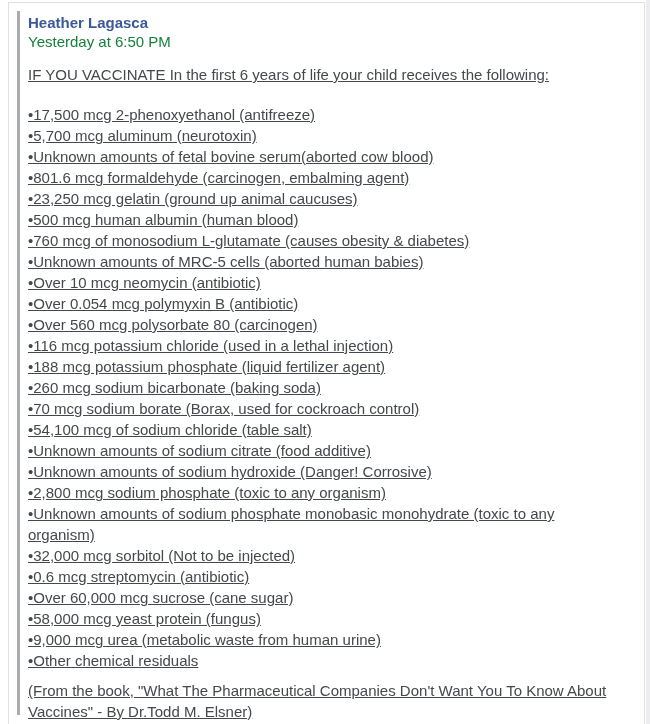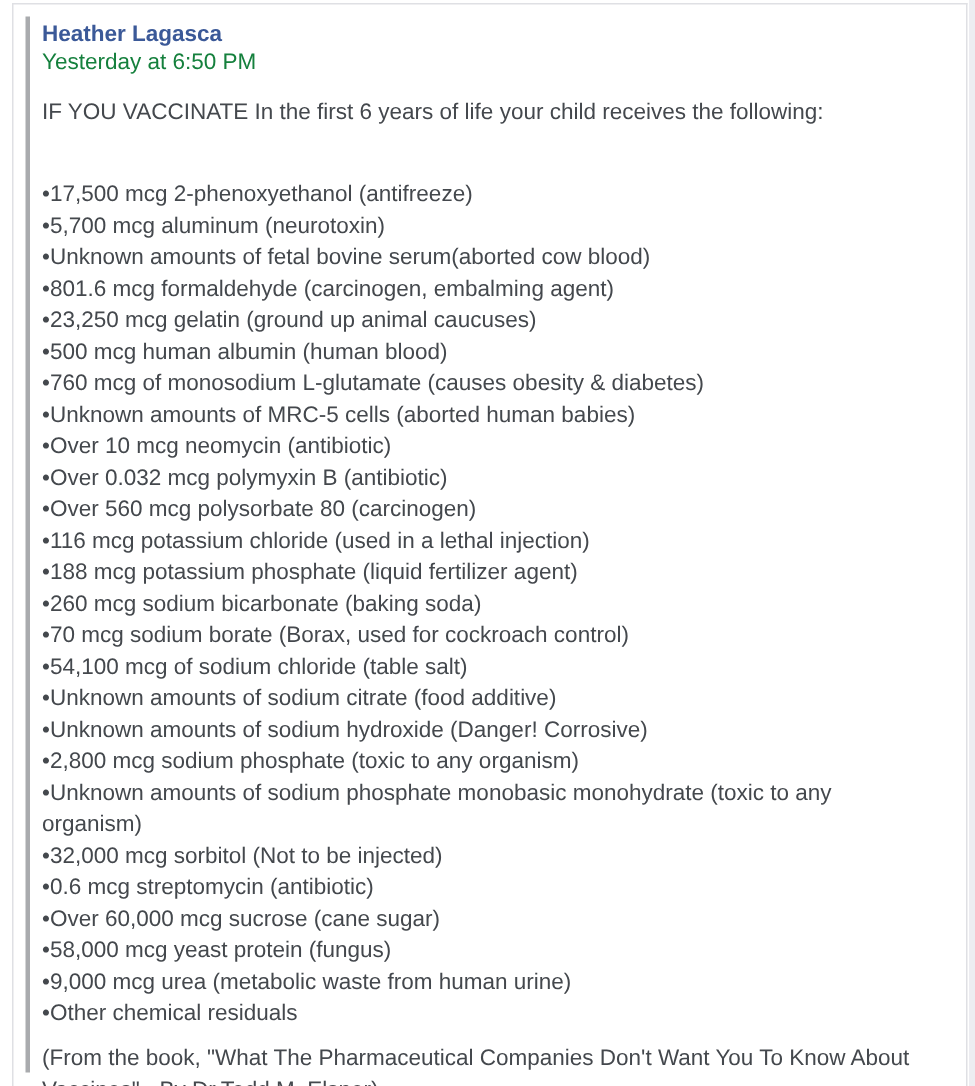--- a/index.html
+++ b/index.html
@@ -53,27 +53,28 @@
     cursor: pointer;
   }
   .timestamp {
     line-height: 19px;
     color: #15803d;
   }
   .intro {
     margin-top: 13px;
   }
   .ingredient-list {
-    margin-top: 34px;
+    margin-top: 19px;
   }
   .citation {
     margin-top: 9px;
   }
   .line {
     line-height: 21px;
+    text-decoration: underline;
   }
 </style>
 </head>
 <body>
 
 <div class="page">
   <div class="post-box">
     <div class="quote-bar"></div>
     <div class="content">
       <a class="author">Heather Lagasca</a>
@@ -82,21 +83,21 @@
       <div class="ingredient-list">
           <div class="line">•17,500 mcg 2-phenoxyethanol (antifreeze)</div>
           <div class="line">•5,700 mcg aluminum (neurotoxin)</div>
           <div class="line">•Unknown amounts of fetal bovine serum(aborted cow blood)</div>
           <div class="line">•801.6 mcg formaldehyde (carcinogen, embalming agent)</div>
           <div class="line">•23,250 mcg gelatin (ground up animal caucuses)</div>
           <div class="line">•500 mcg human albumin (human blood)</div>
           <div class="line">•760 mcg of monosodium L-glutamate (causes obesity &amp; diabetes)</div>
           <div class="line">•Unknown amounts of MRC-5 cells (aborted human babies)</div>
           <div class="line">•Over 10 mcg neomycin (antibiotic)</div>
-          <div class="line">•Over 0.032 mcg polymyxin B (antibiotic)</div>
+          <div class="line">•Over 0.054 mcg polymyxin B (antibiotic)</div>
           <div class="line">•Over 560 mcg polysorbate 80 (carcinogen)</div>
           <div class="line">•116 mcg potassium chloride (used in a lethal injection)</div>
           <div class="line">•188 mcg potassium phosphate (liquid fertilizer agent)</div>
           <div class="line">•260 mcg sodium bicarbonate (baking soda)</div>
           <div class="line">•70 mcg sodium borate (Borax, used for cockroach control)</div>
           <div class="line">•54,100 mcg of sodium chloride (table salt)</div>
           <div class="line">•Unknown amounts of sodium citrate (food additive)</div>
           <div class="line">•Unknown amounts of sodium hydroxide (Danger! Corrosive)</div>
           <div class="line">•2,800 mcg sodium phosphate (toxic to any organism)</div>
           <div class="line">•Unknown amounts of sodium phosphate monobasic monohydrate (toxic to any</div>

